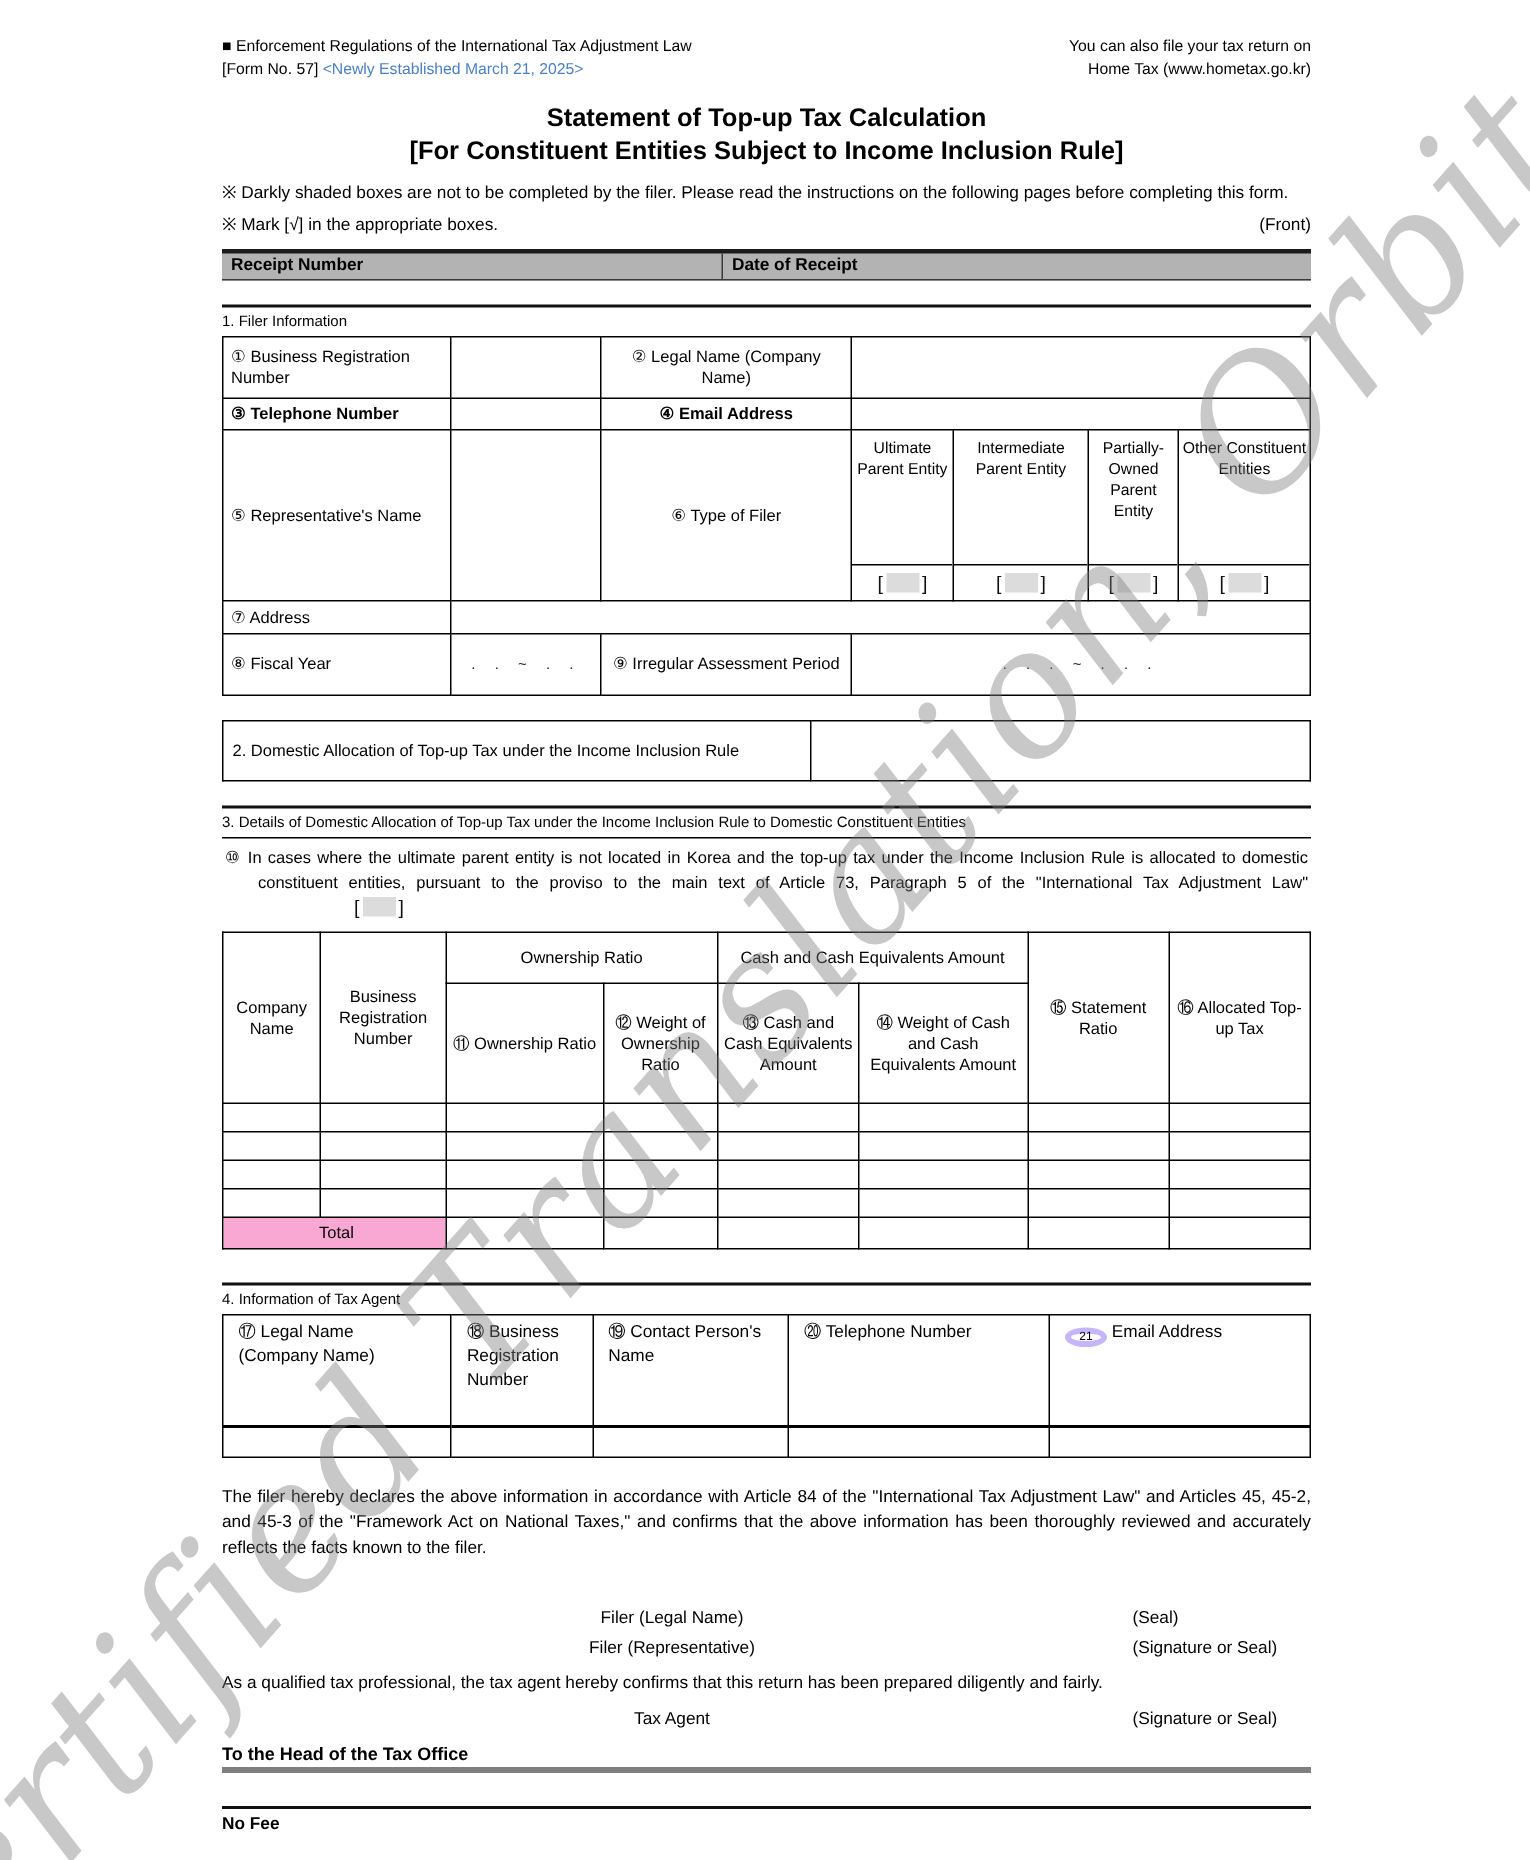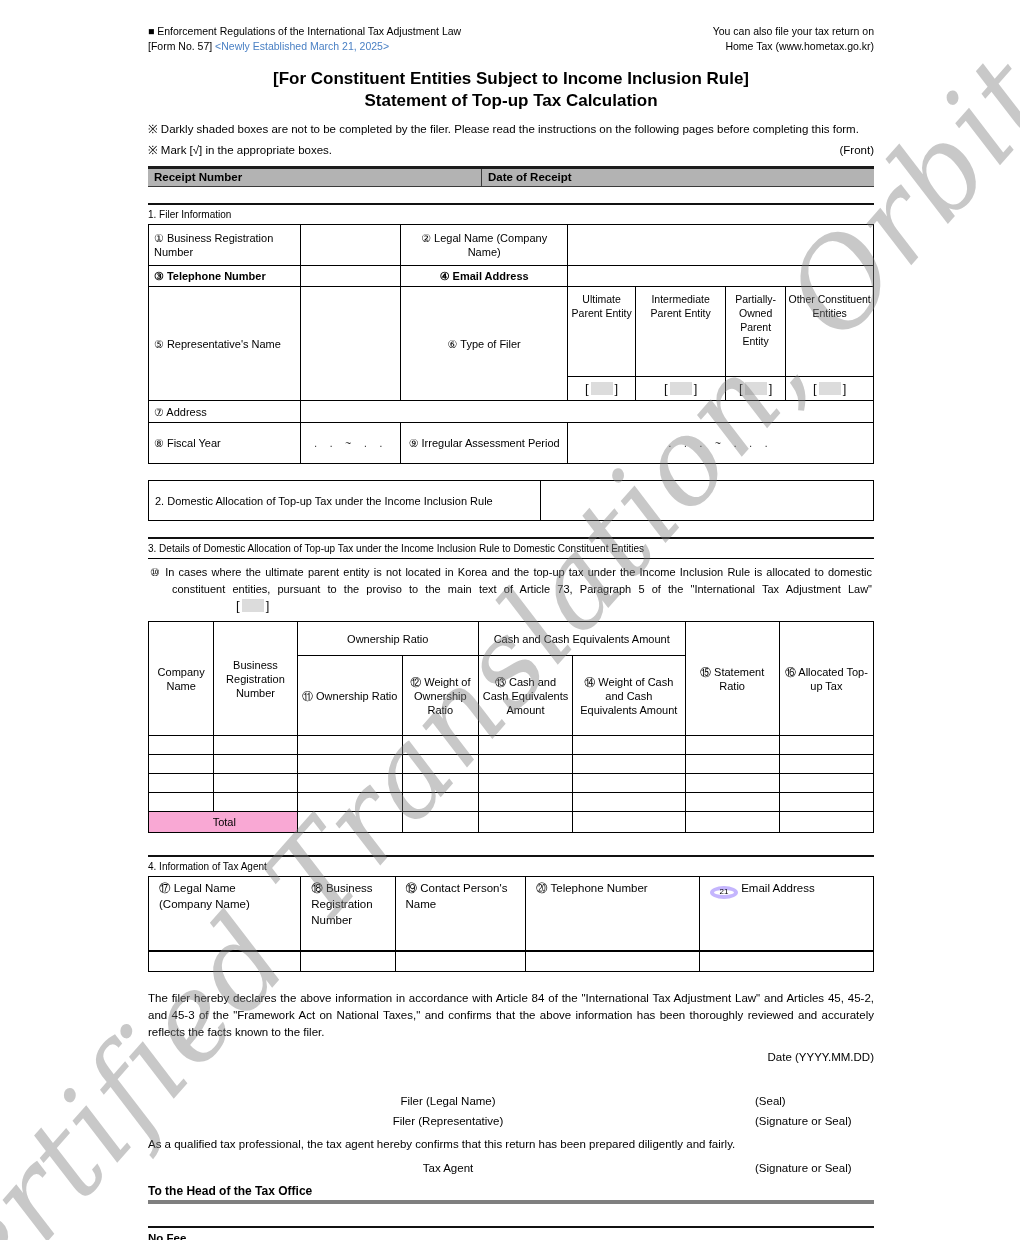--- a/index.html
+++ b/index.html
@@ -116,22 +116,22 @@
       <div>■ Enforcement Regulations of the International Tax Adjustment Law</div>
       <div><span>[Form No. 57] </span><span class="blue">&lt;Newly Established March 21, 2025&gt;</span></div>
     </div>
     <div class="hdr-right">
       <div>You can also file your tax return on</div>
       <div>Home Tax (www.hometax.go.kr)</div>
     </div>
   </div>
 
   <div class="title-block">
+    <div>Statement of Top-up Tax Calculation</div>
     <div>[For Constituent Entities Subject to Income Inclusion Rule]</div>
-    <div>Statement of Top-up Tax Calculation</div>
   </div>
 
   <div class="notes">
     <div class="note1">※ Darkly shaded boxes are not to be completed by the filer. Please read the instructions on the following pages before completing this form.</div>
     <div class="note2row">
       <span>※ Mark [√] in the appropriate boxes.</span>
       <span>(Front)</span>
     </div>
   </div>
 
@@ -342,21 +342,20 @@
         <td></td>
         <td></td>
         <td></td>
         <td></td>
       </tr>
     </tbody>
       </table>
   </div>
 
   <p class="decl">The filer hereby declares the above information in accordance with Article 84 of the "International Tax Adjustment Law" and Articles 45, 45-2, and 45-3 of the "Framework Act on National Taxes," and confirms that the above information has been thoroughly reviewed and accurately reflects the facts known to the filer.</p>
-  <div class="dateline">Date (YYYY.MM.DD)</div>
 
   <div class="sigrow" style="margin-top:32px">
     <span class="sig-center">Filer (Legal Name)</span>
     <span class="sig-seal">(Seal)</span>
   </div>
   <div class="sigrow">
     <span class="sig-center">Filer (Representative)</span>
     <span class="sig-seal">(Signature or Seal)</span>
   </div>
 

